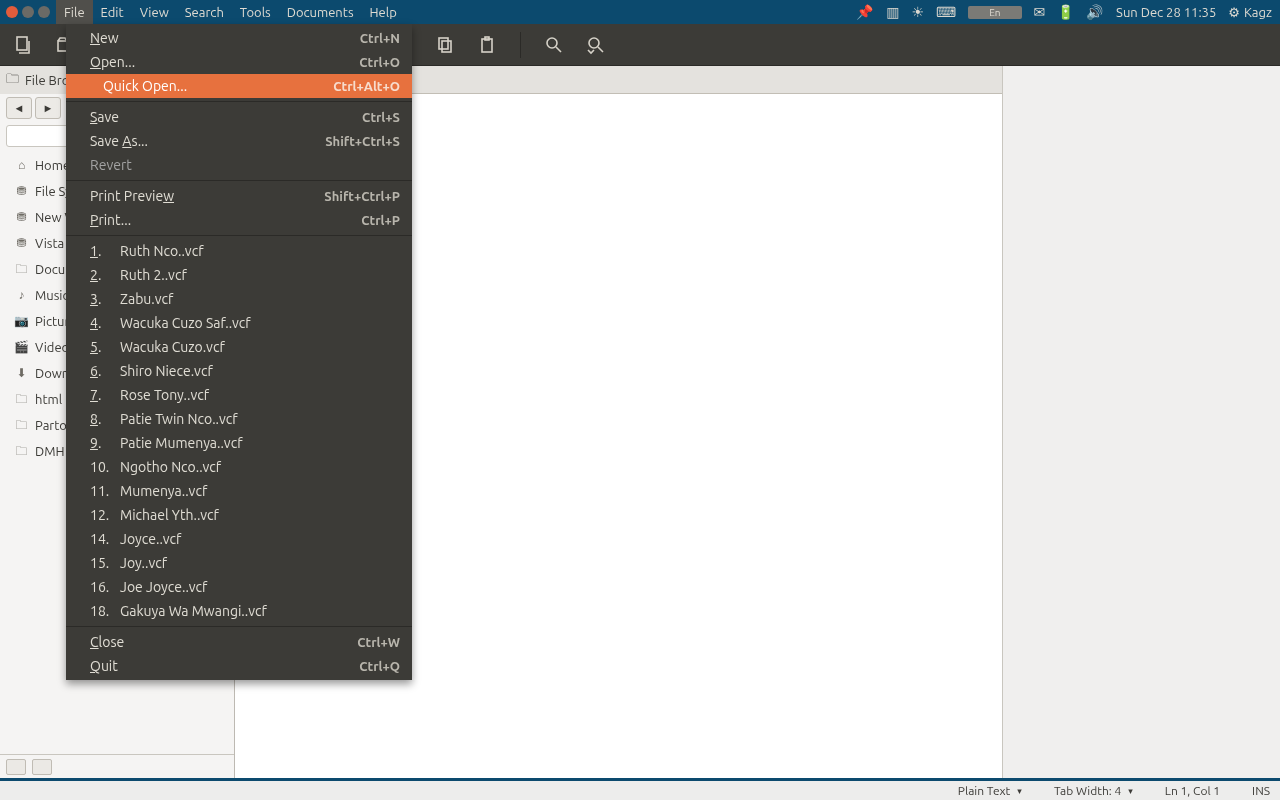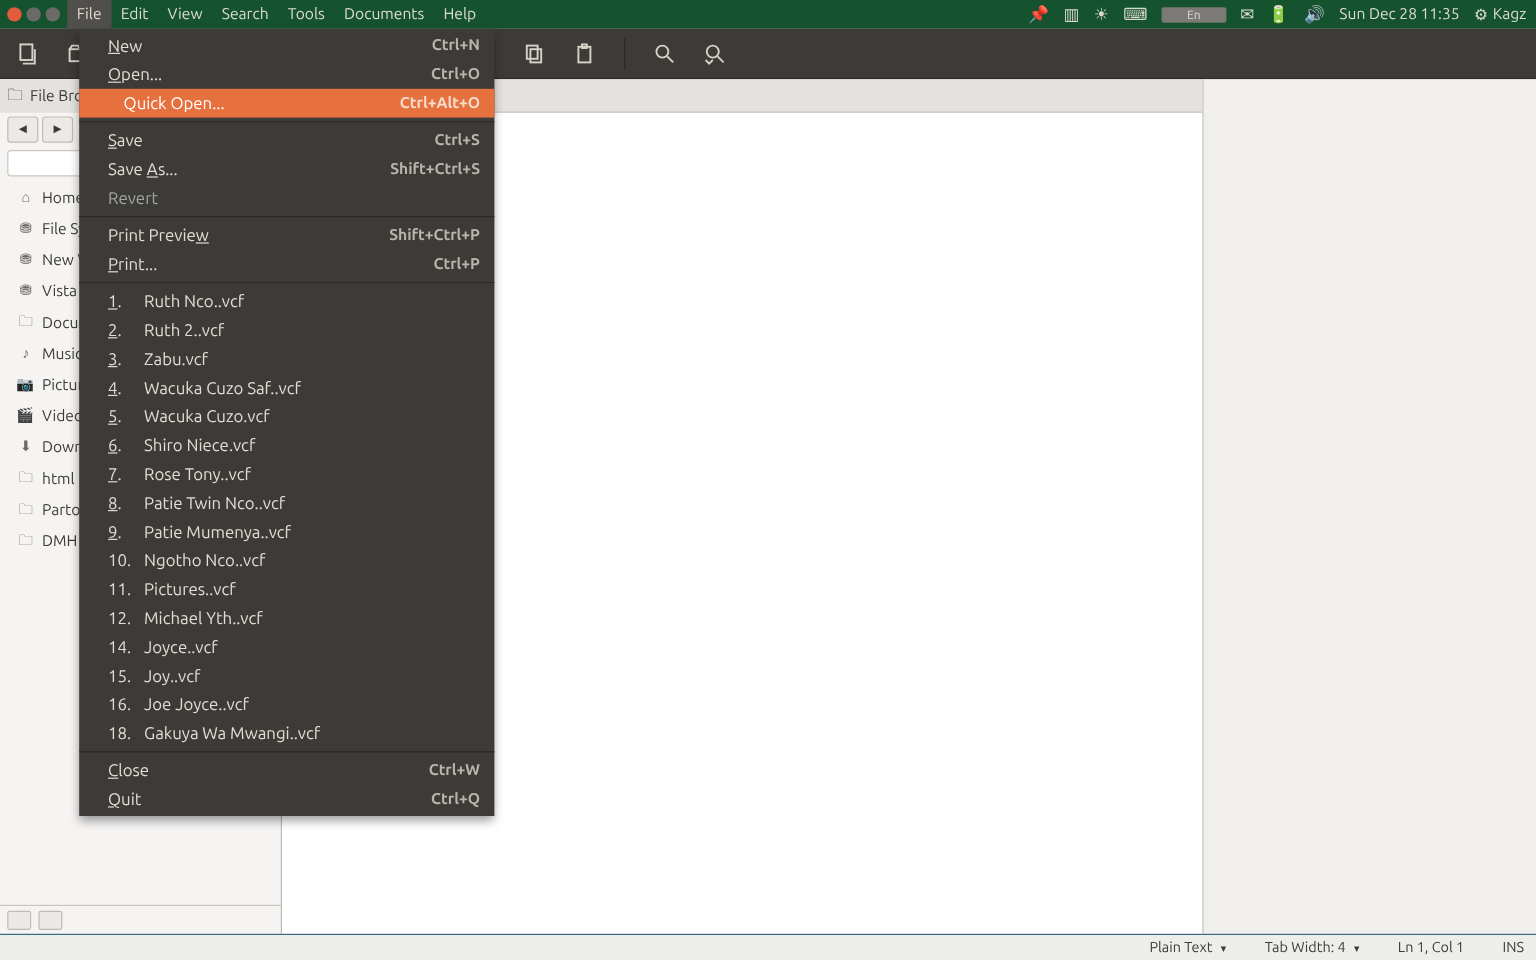--- a/index.html
+++ b/index.html
@@ -1,18 +1,18 @@
 <!DOCTYPE html>
 <html><head>
 <meta charset="utf-8">
 <style>
   * { margin:0; padding:0; box-sizing:border-box; }
   body { font-family: Ubuntu, "Segoe UI", sans-serif; font-size:13px; background:#f0efee; width:1280px; height:800px; overflow:hidden; color:#3c3b37; }
 
-  .top-panel { height:24px; background:#14532d; color:#dfdbd2; display:flex; align-items:center; font-size:13px; }
+  .top-panel { height:24px; background:#0c4a6e; color:#dfdbd2; display:flex; align-items:center; font-size:13px; }
   .win-ctrls { display:flex; gap:4px; padding:0 6px; align-items:center;}
   .win-ctrls span{ width:12px; height:12px; border-radius:50%; display:inline-block;}
   .c-close{background:#e25c3c;} .c-min{background:#6b6a66;} .c-max{background:#6b6a66;}
   .menubar { display:flex; height:24px; align-items:stretch; }
   .menubar .m { padding:0 8px; display:flex; align-items:center; cursor:default;}
   .menubar .m.active{ background:#504f4b;}
   .panel-right{ margin-left:auto; display:flex; align-items:center; gap:12px; padding-right:8px;}
   .panel-right .ic{ font-size:14px; color:#dcd8cf;}
   .panel-right .cog{ display:flex; align-items:center; gap:4px;}
   .ind-en{ background:#7b7a76; border-radius:2px; font-size:10px; padding:1px 21px;}
@@ -36,21 +36,21 @@
   .tree-item .ti{ width:15px; text-align:center; color:#6e6b64; font-size:12px;}
   .side-bottom{ height:24px; border-top:1px solid #c9c6bf; display:flex; align-items:center; padding:0 6px; gap:6px;}
   .sb-ic{ width:20px; height:16px; border:1px solid #c0bcb4; border-radius:2px; background:#ebe9e5;}
 
   .editor-area{ flex:1; display:flex;}
   .doc-col{ flex:1; display:flex; flex-direction:column;}
   .tabstrip{ height:28px; background:#e4e2de; border-bottom:1px solid #c2beb5;}
   .text-zone{ flex:1; background:#ffffff; }
   .right-gutter{ width:278px; background:#f0efee; border-left:1px solid #c9c6bf;}
 
-  .statusbar{ height:22px; background:#ededec; border-top:1px solid #0c4a6e; display:flex; align-items:center; font-size:12px; padding:0 10px; gap:32px; justify-content:flex-end;}
+  .statusbar{ height:22px; background:#ededec; border-top:3px solid #0c4a6e; display:flex; align-items:center; font-size:12px; padding:0 10px; gap:32px; justify-content:flex-end;}
   .statusbar .sp{ display:flex; align-items:center; gap:4px;}
   .statusbar .dd:after{ content:"▾"; font-size:9px; margin-left:3px;}
 
   
   .dropdown{ position:absolute; left:66px; top:24px; width:346px; background:#3c3b37; color:#e0ddd4; box-shadow:0 4px 8px rgba(0,0,0,.4); padding:2px 0; font-size:14px;}
   .mi{ display:flex; justify-content:space-between; align-items:center; padding:3px 12px 3px 24px; line-height:18px;}
   .mi .lbl u{ text-decoration:underline;}
   .mi .acc{ color:#b8b5ac; font-size:13px;font-weight:bold;}
   .mi.hl{ background:#e7713e; color:#fff;padding-left:37px;}
   .mi.hl .acc{ color:#f7dccd;}
@@ -318,21 +318,21 @@
       </div>
       <div class="mi num">
         <span class="lbl">
           <span class="n">10.</span>
           <span>Ngotho Nco..vcf</span>
         </span>
       </div>
       <div class="mi num">
         <span class="lbl">
           <span class="n">11.</span>
-          <span>Pictures..vcf</span>
+          <span>Mumenya..vcf</span>
         </span>
       </div>
       <div class="mi num">
         <span class="lbl">
           <span class="n">12.</span>
           <span>Michael Yth..vcf</span>
         </span>
       </div>
       <div class="mi num">
         <span class="lbl">

